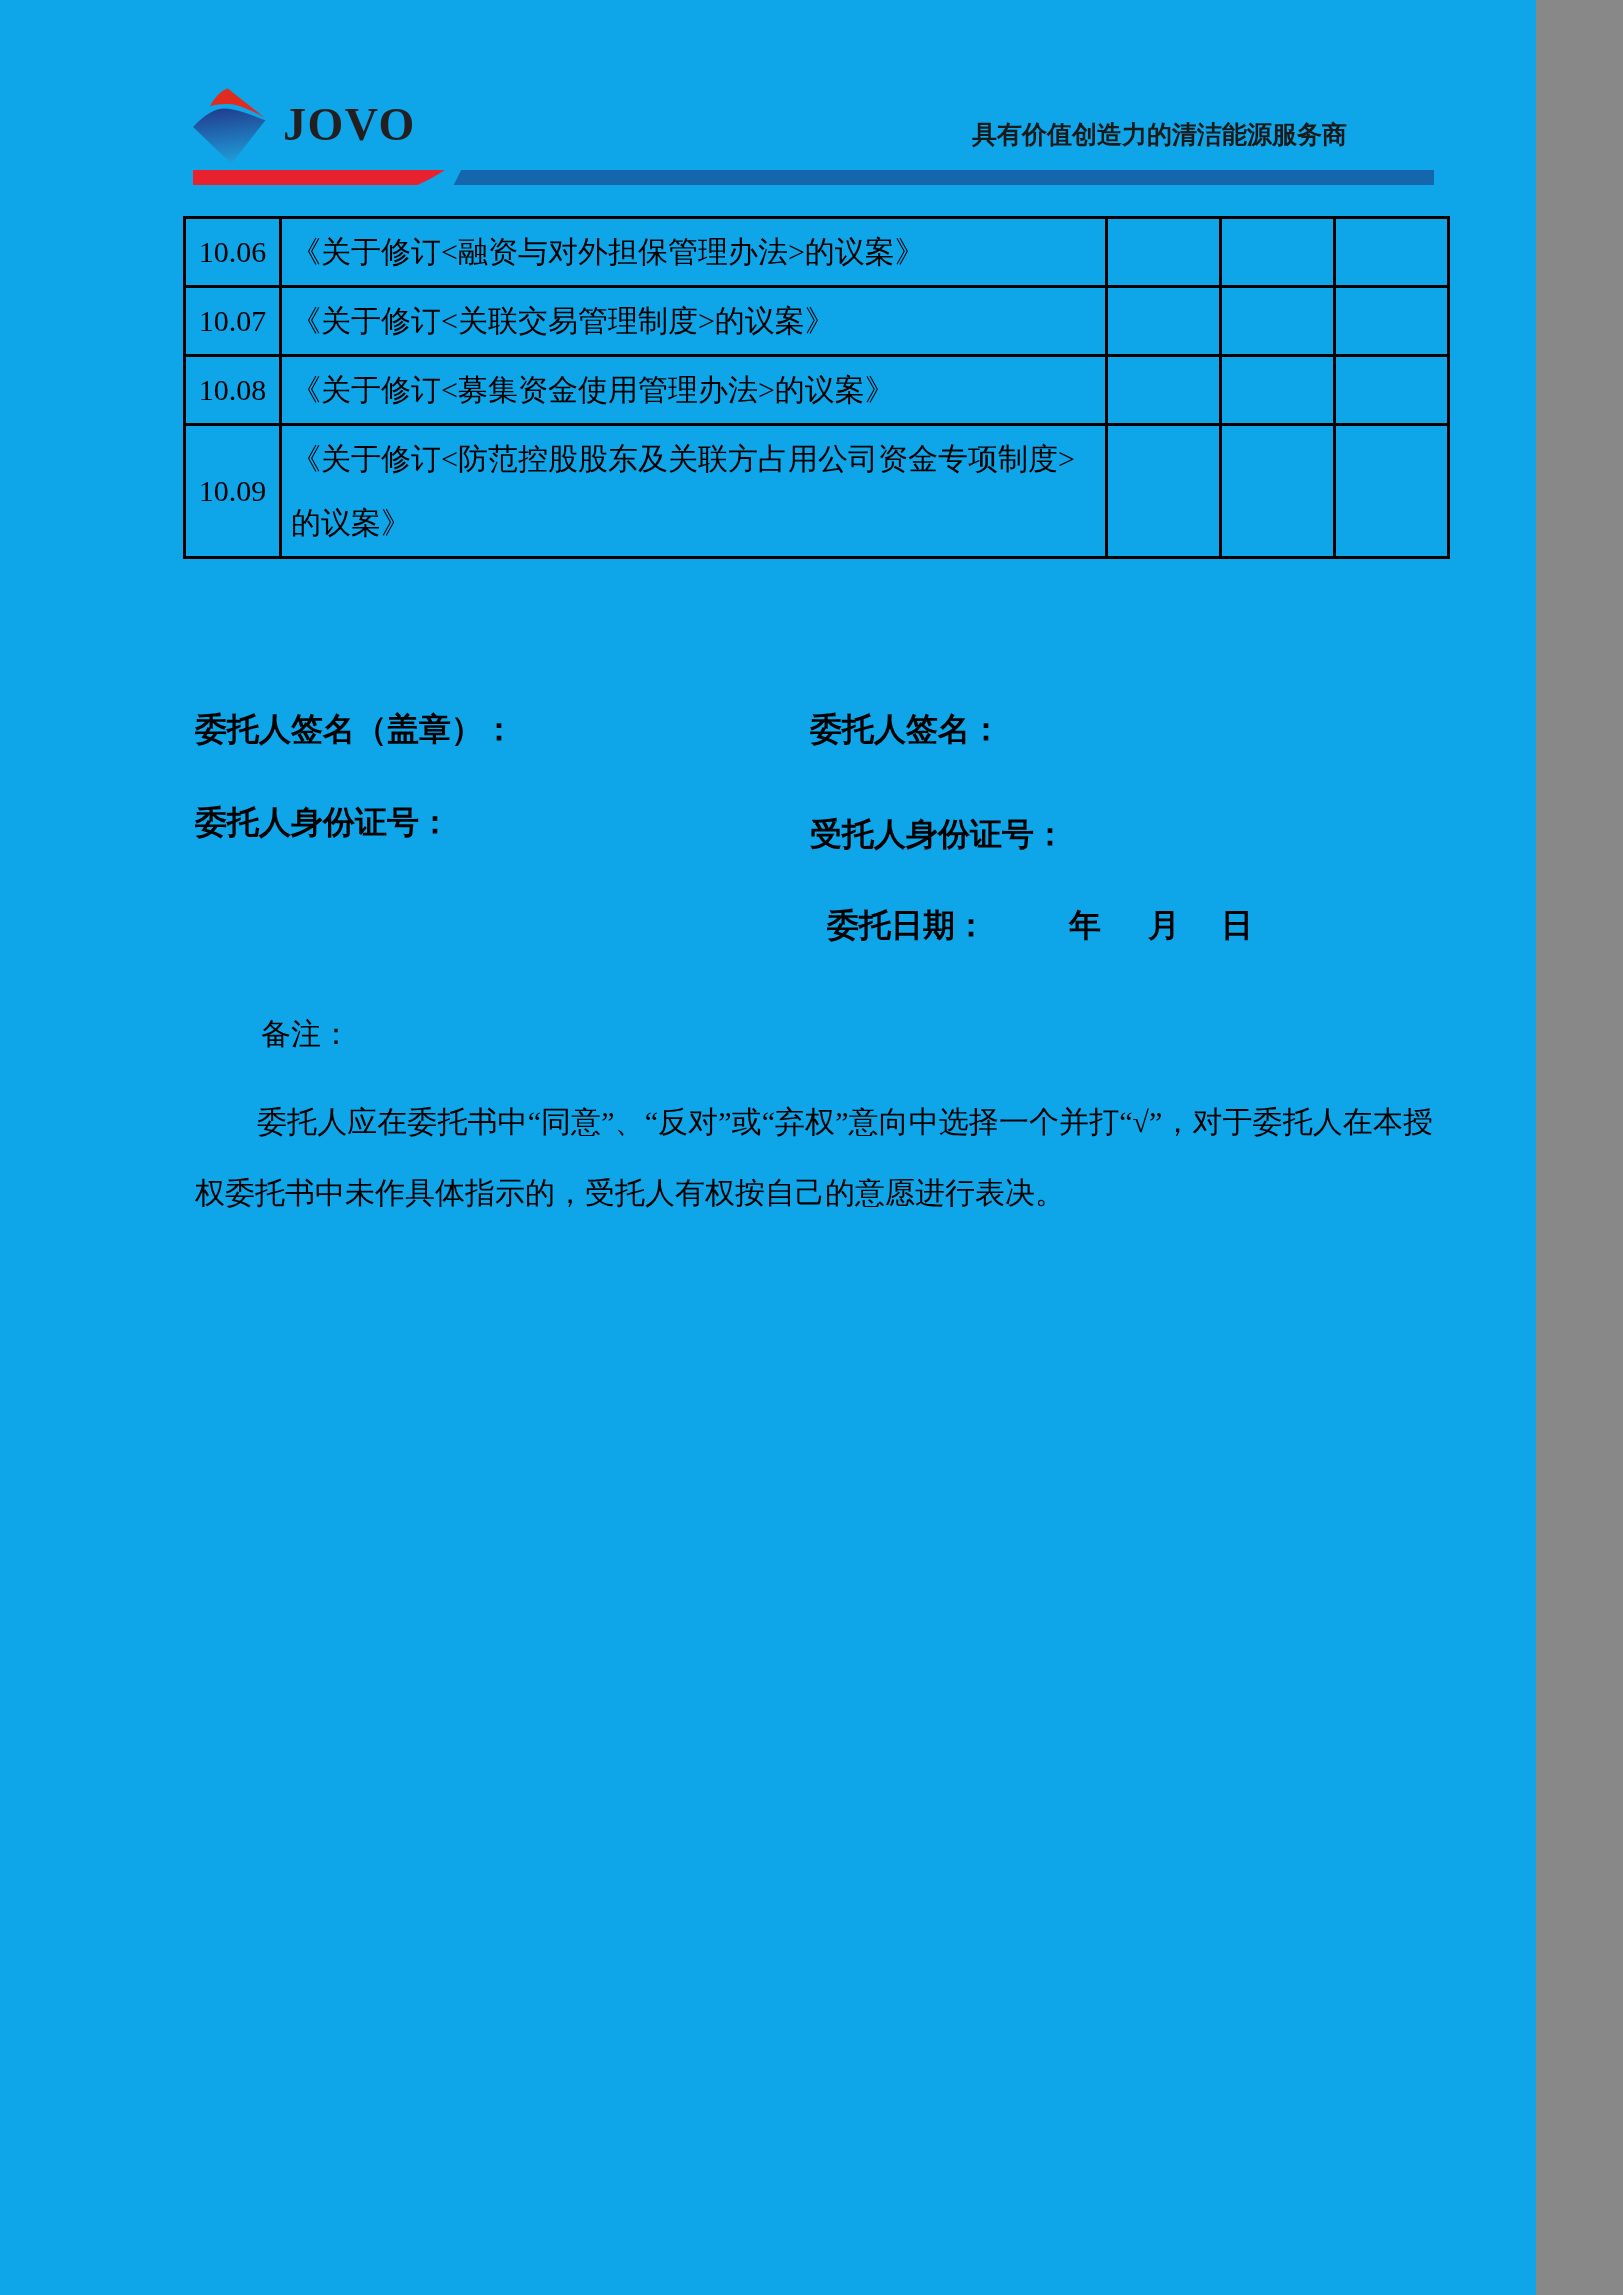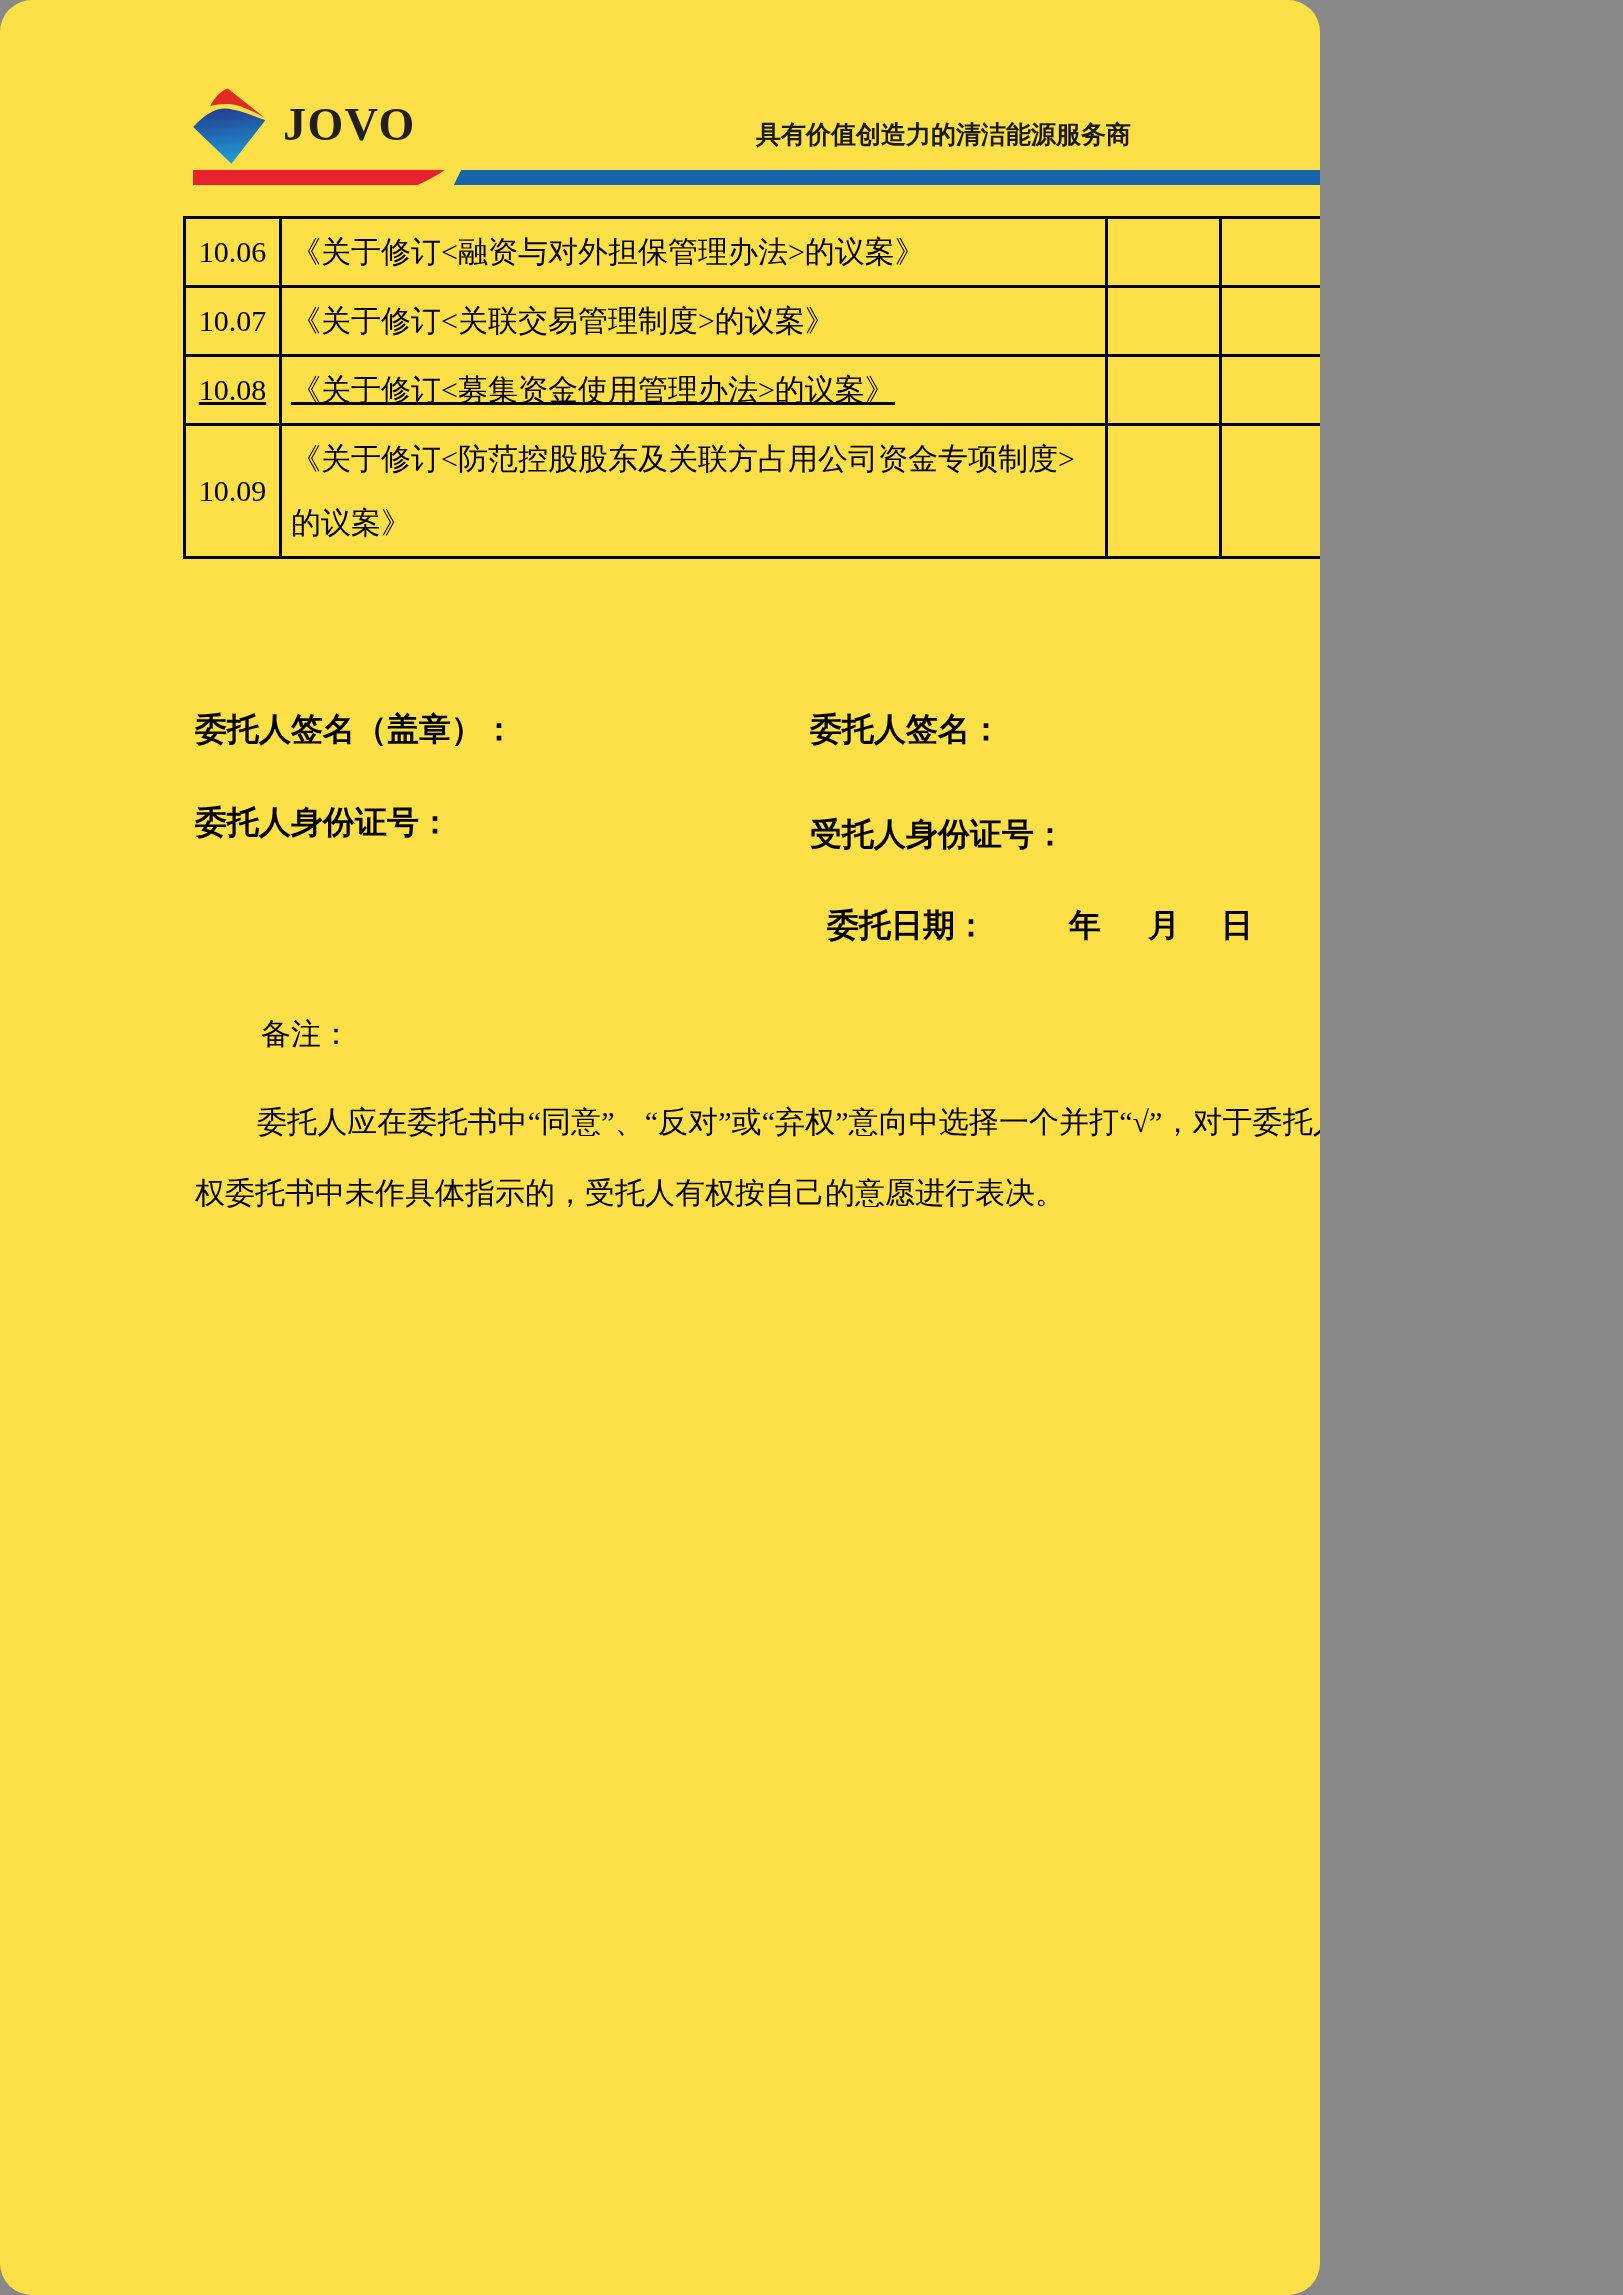--- a/index.html
+++ b/index.html
@@ -1,18 +1,18 @@
 <!DOCTYPE html>
 <html style="font-size:12px"><head>
 <meta charset="utf-8">
 <style>
   html,body { margin:0; padding:0; background:#888; }
   .page {
-    position:relative; width:1320px; height:2295px; background:#fde047;
-    font-family:"Liberation Serif", serif; color:#000; overflow:hidden;border-radius:32px;
+    position:relative; width:1536px; height:2295px; background:#0ea5e9;
+    font-family:"Liberation Serif", serif; color:#000; overflow:hidden;
   }
 
   
   .logo-svg { position:absolute; left:190px; top:76px; width:77px; height:90px; }
   .brand {
     position:absolute; left:283px; top:102px;
     font-family:"Liberation Serif", serif; font-weight:bold; font-size:46px;
     letter-spacing:1.5px; color:#231f20; line-height:46px;
   }
   .tagline {
@@ -27,21 +27,21 @@
     position:absolute; left:183px; top:216px; width:1264px;
     border-collapse:collapse; table-layout:fixed;
     font-size:30px; font-family:"Liberation Serif", serif;
   }
   .proposals td { border:3px solid #000; vertical-align:middle; }
   .col-no    { width:96px; }
   .col-title { width:826px; }
   .col-vote  { width:114px; }
   tr.r-a { height:66px; }
   tr.r-b { height:67px; }
-  tr.r-c { height:66px;text-decoration:underline; }
+  tr.r-c { height:66px; }
   tr.r-d { height:132px; }
   tr.r-e { height:67px; }
   td.no    { text-align:center; }
   td.title { padding-left:9px; padding-right:7.4px; line-height:64px; }
 
   
   .sig {
     position:absolute; font-weight:bold; font-size:32px; line-height:39px;
     white-space:nowrap; font-family:"Liberation Serif", serif;
   }

